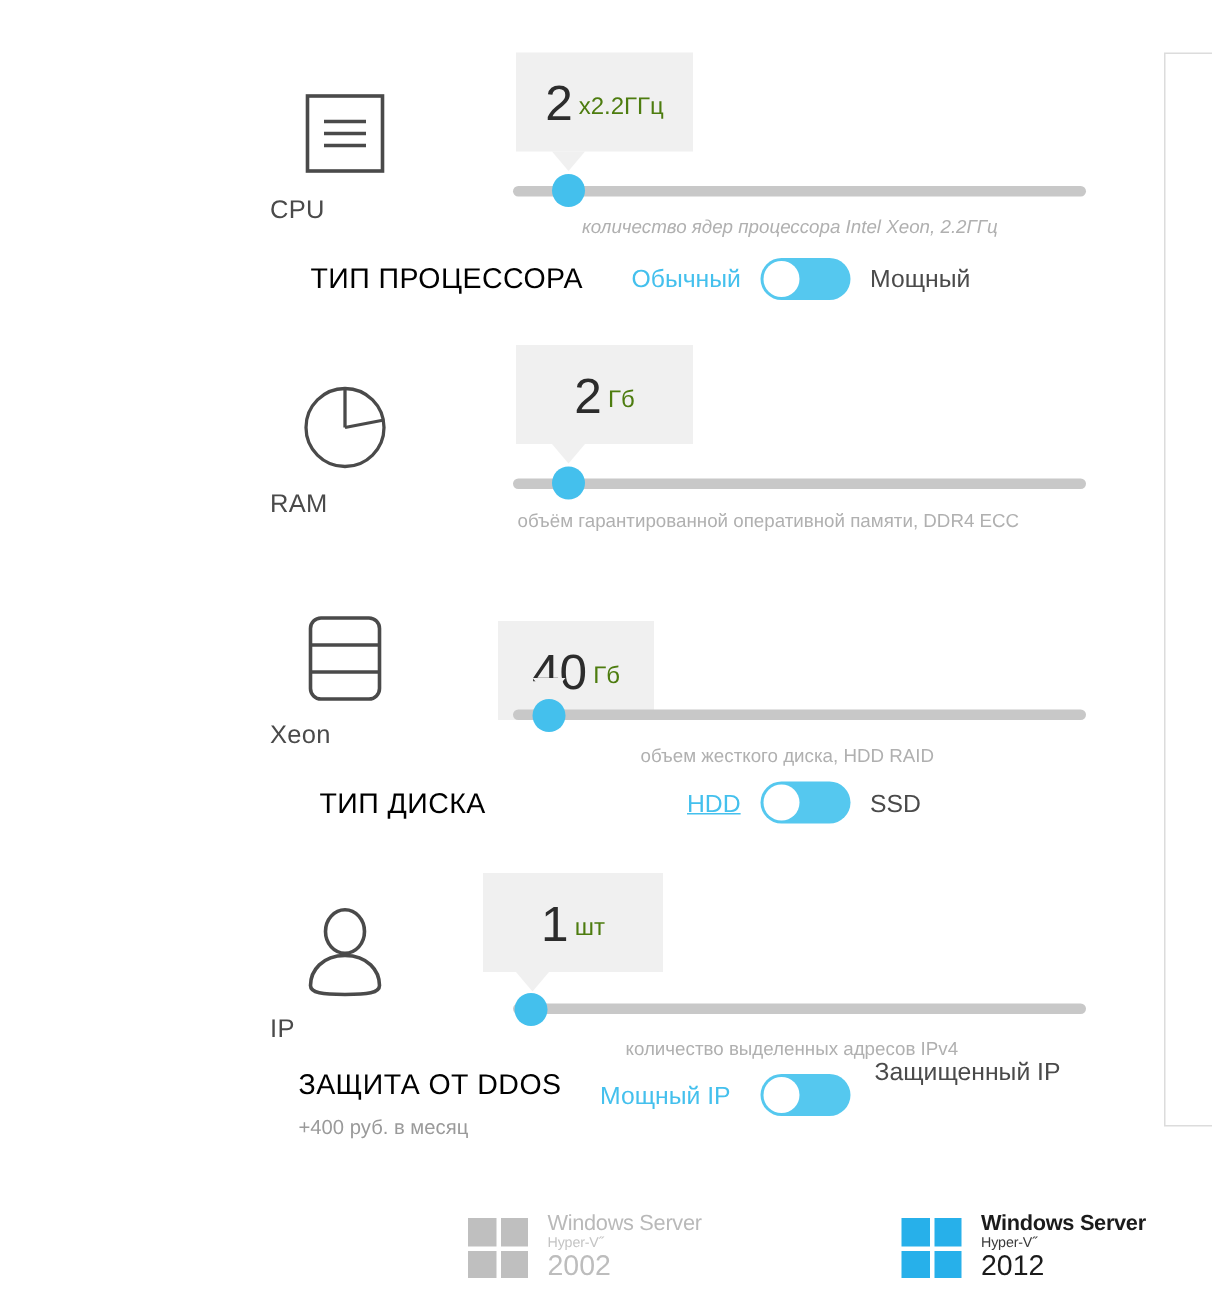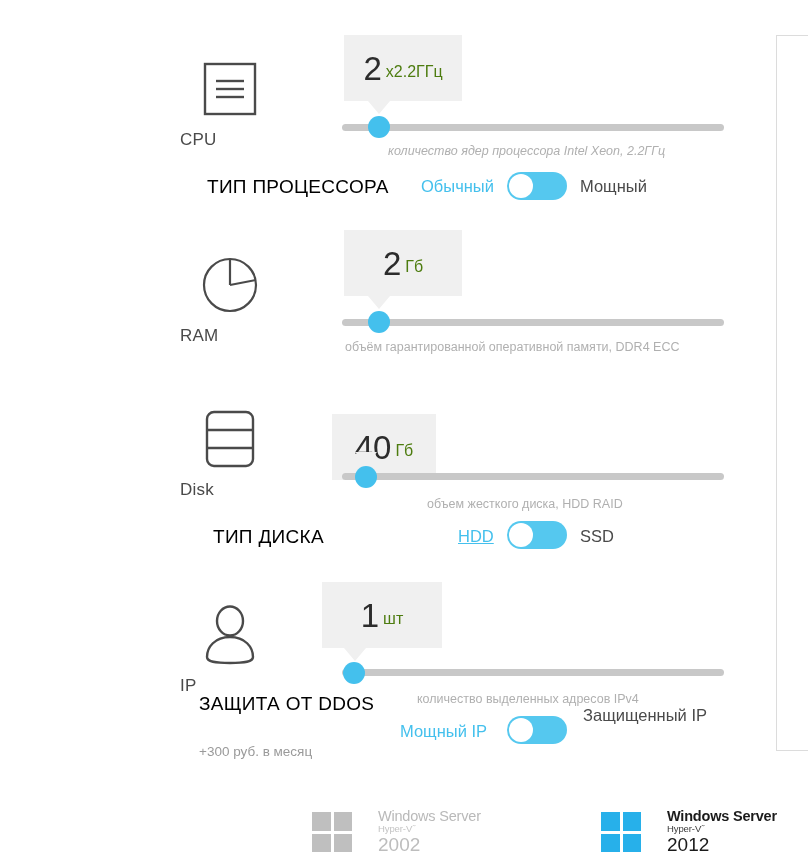--- a/index.html
+++ b/index.html
@@ -145,21 +145,21 @@
   .win-logo {
     width: 40px; height: 40px;
     display: grid;
     grid-template-columns: 1fr 1fr;
     grid-template-rows: 1fr 1fr;
     gap: 3px;
   }
   .win-logo span { display: block; }
   .win-logo.gray span { background: #bfbfbf; }
   .win-logo.blue span { background: #27b0ea; }
-  .os-text { margin-left: 26px; line-height: 1.05; }
+  .os-text { margin-left: 13px; line-height: 1.05; }
   .os-title { font-size: 14.5px; letter-spacing: -.2px; }
   .os-title.gray { color: #b9b9b9; }
   .os-title.dark { color: #1b1b1b; font-weight: bold; }
   .os-hyper { font-size: 9.5px; letter-spacing: -.1px; }
   .os-hyper.gray { color: #c4c4c4; }
   .os-hyper.dark { color: #3a3a3a; }
   .os-year { font-size: 19px; margin-top: 1px; }
   .os-year.gray { color: #bdbdbd; }
   .os-year.dark { color: #1b1b1b; }
 </style>
@@ -227,21 +227,21 @@
 <div class="config-row">
 
   <div class="icon-col" style="top:402px;">
     <div class="icon-box">
       <svg width="52" height="60" viewBox="0 0 52 60" aria-hidden="true">
         <rect x="3" y="3" width="46" height="54" rx="7" ry="7" fill="none" stroke="#4a4a4a" stroke-width="2.4"></rect>
         <line x1="3" y1="21" x2="49" y2="21" stroke="#4a4a4a" stroke-width="2.4"></line>
         <line x1="3" y1="39" x2="49" y2="39" stroke="#4a4a4a" stroke-width="2.4"></line>
       </svg>
     </div>
-    <div class="icon-caption">Disk</div>
+    <div class="icon-caption">Xeon</div>
   </div>
 
   <div class="bubble" style="left:332px; top:386px; width:104px;margin-top:28px;">
     <span class="big">40</span>
     <span class="unit">Гб</span>
   </div>
   <div class="bubble-arrow" style="left:355px; top:452px;"></div>
 
   <div class="slider-track" style="left:342px; top:473px; width:382px;"></div>
   <div class="slider-handle" style="left:355px; top:466px;"></div>
@@ -270,22 +270,22 @@
   <div class="bubble" style="left:322px; top:582px; width:120px;">
     <span class="big">1</span>
     <span class="unit">шт</span>
   </div>
   <div class="bubble-arrow" style="left:344px; top:648px;"></div>
 
   <div class="slider-track" style="left:342px; top:669px; width:382px;"></div>
   <div class="slider-handle" style="left:343px; top:662px;"></div>
   <div class="slider-desc" style="left:417px; top:692px;">количество выделенных адресов IPv4</div>
 
-  <div class="opt-label" style="left:199px; top:693px;">ЗАЩИТА ОТ DDOS</div>
-  <div class="opt-sub" style="left:199px; top:744px;">+300 руб. в месяц</div>
+  <div class="opt-label" style="left:199px; top:713px;">ЗАЩИТА ОТ DDOS</div>
+  <div class="opt-sub" style="left:199px; top:744px;">+400 руб. в месяц</div>
   <div class="opt-left-text" style="left:400px; top:722px;">Мощный IP</div>
   <div class="toggle pos-left" style="left:507px; top:716px;">
     <span class="knob"></span>
   </div>
   <div class="opt-right-text" style="left:583px; top:706px;">Защищенный IP</div>
 </div>
 
 <div class="os-row">
 
   <div class="os-block" style="left:312px; top:14px;">

